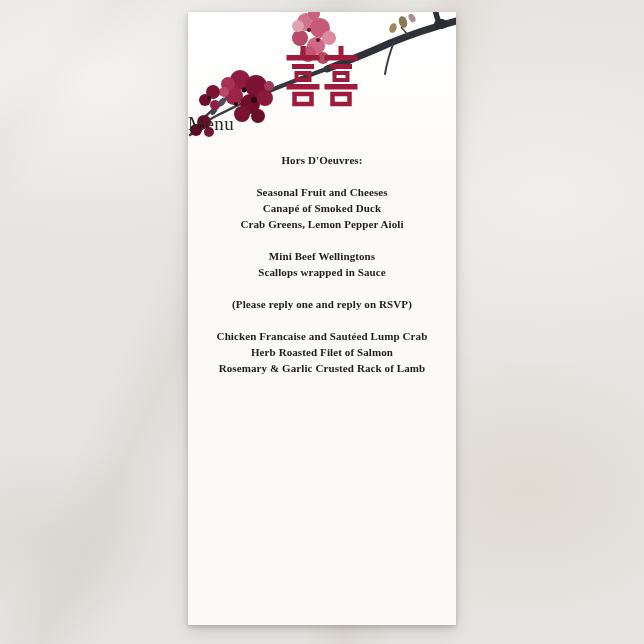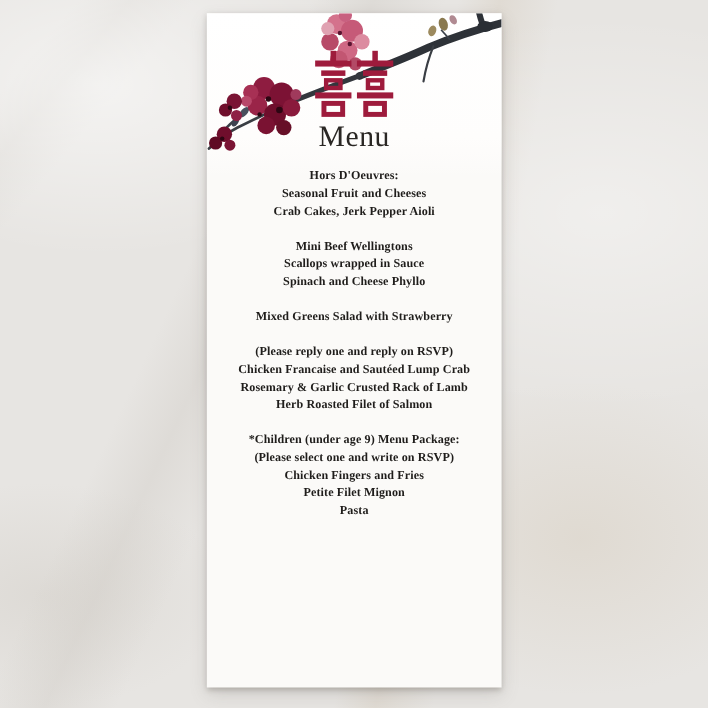--- a/index.html
+++ b/index.html
@@ -50,22 +50,22 @@
     left: 50%;
     transform: translateX(-50%);
     color: var(--accent, #9e1b3c);
     line-height: 0;
   }
   .menu-title {
     position: absolute;
     top: 97px;
     left: 0;
     width: 100%;
-    text-align: center;
-    font-size: 27px;
+    text-align: left;
+    font-size: 19px;
     line-height: 30px;
     font-weight: 400;
     letter-spacing: 0.5px;
     color: var(--title-color, #2a2724);
   }
   .menu-body {
     position: absolute;
     top: 140px;
     left: 0;
     width: 100%;
@@ -73,21 +73,21 @@
     color: var(--text-color, #1f1d1b);
     font-size: 11px;
     font-weight: 700;
     letter-spacing: 0.1px;
   }
   .menu-line {
     line-height: 16px;
     white-space: nowrap;
   }
   .menu-section + .menu-section { margin-top: 16px; }
-  .section-items.gap { }
+  .section-items.gap { margin-top: 16px; }
 </style>
 </head>
 <body>
 
 <div class="card">
 
   <div class="photo-header">
     <svg class="blossom-svg" width="268" height="150" viewBox="0 0 268 150">
 
       <path d="M272,8 C248,14 226,21 202,31 C178,42 157,50 139,57" fill="none" stroke="#2e3238" stroke-width="7" stroke-linecap="round"></path>
@@ -165,47 +165,35 @@
     </span>
 
     <div class="menu-title">Menu</div>
   </div>
 
   <div class="menu-body">
       <div class="menu-section">
         <div class="menu-line">Hors D'Oeuvres:</div>
         <div class="section-items gap">
           <div class="menu-line">Seasonal Fruit and Cheeses</div>
-          <div class="menu-line">Crab Cakes, Jerk Pepper Aioli</div>
+          <div class="menu-line">Canapé of Smoked Duck</div>
+          <div class="menu-line">Crab Greens, Lemon Pepper Aioli</div>
         </div>
       </div>
       <div class="menu-section">
         <div class="section-items">
           <div class="menu-line">Mini Beef Wellingtons</div>
           <div class="menu-line">Scallops wrapped in Sauce</div>
-          <div class="menu-line">Spinach and Cheese Phyllo</div>
         </div>
       </div>
       <div class="menu-section">
-        <div class="section-items">
-          <div class="menu-line">Mixed Greens Salad with Strawberry</div>
-        </div>
       </div>
       <div class="menu-section">
         <div class="menu-line">(Please reply one and reply on RSVP)</div>
         <div class="section-items gap">
           <div class="menu-line">Chicken Francaise and Sautéed Lump Crab</div>
+          <div class="menu-line">Herb Roasted Filet of Salmon</div>
           <div class="menu-line">Rosemary &amp; Garlic Crusted Rack of Lamb</div>
-          <div class="menu-line">Herb Roasted Filet of Salmon</div>
-        </div>
-      </div>
-      <div class="menu-section">
-        <div class="menu-line">*Children (under age 9) Menu Package:</div>
-        <div class="menu-line">(Please select one and write on RSVP)</div>
-        <div class="section-items gap">
-          <div class="menu-line">Chicken Fingers and Fries</div>
-          <div class="menu-line">Petite Filet Mignon</div>
-          <div class="menu-line">Pasta</div>
         </div>
       </div>
     </div>
 
 </div>
 
 </body></html>

